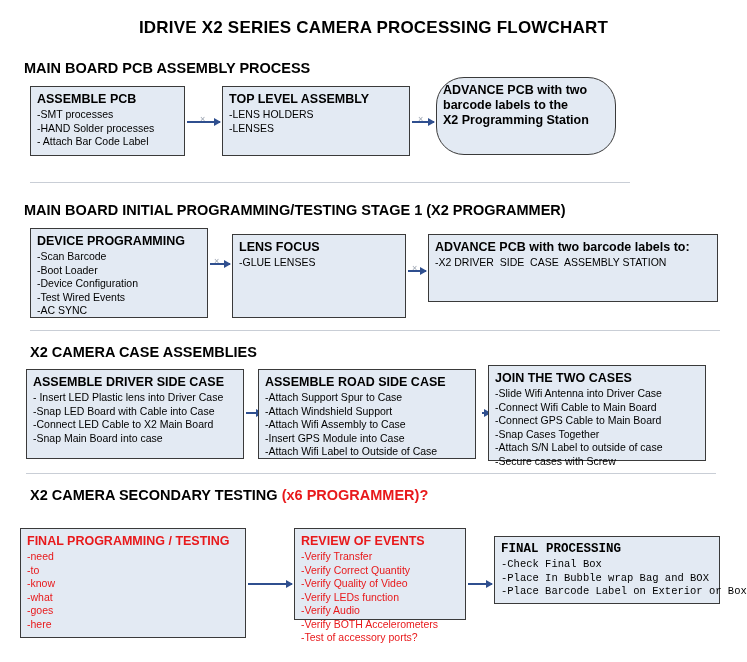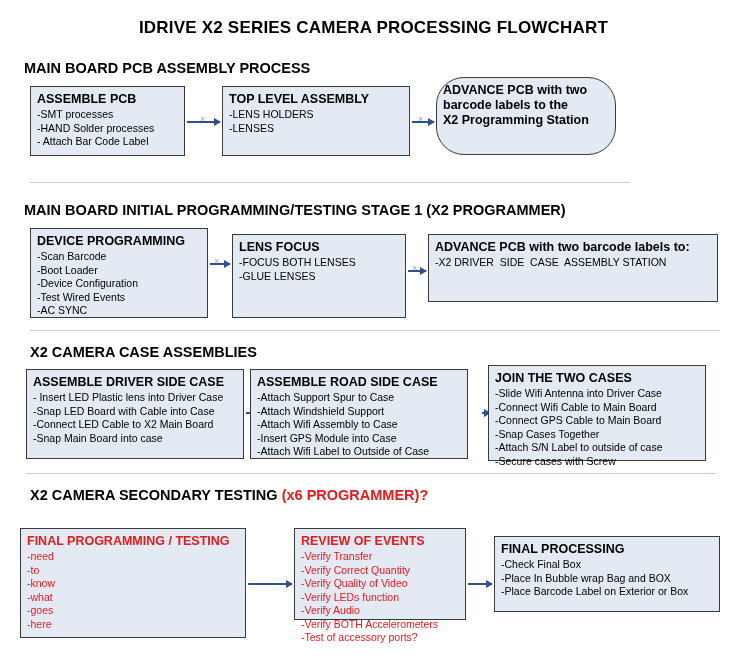--- a/index.html
+++ b/index.html
@@ -126,21 +126,20 @@
     <div class="box-line">-Device Configuration</div>
     <div class="box-line">-Test Wired Events</div>
     <div class="box-line">-AC SYNC</div>
   </div>
 
   <div class="arrow" style="left:210px;top:263px;width:20px;"></div>
   <div class="xmark" style="left:214px;top:257px;">×</div>
 
   <div class="box" style="left:232px;top:234px;width:174px;height:84px;">
     <div class="box-title">LENS FOCUS</div>
-    <div class="box-line">-FOCUS BOTH LENSES</div>
     <div class="box-line">-GLUE LENSES</div>
   </div>
 
   <div class="arrow" style="left:408px;top:270px;width:18px;"></div>
   <div class="xmark" style="left:412px;top:264px;">×</div>
 
   <div class="box" style="left:428px;top:234px;width:290px;height:68px;">
     <div class="box-title">ADVANCE PCB with two barcode labels to:</div>
     <div class="box-line">-X2 DRIVER  SIDE  CASE  ASSEMBLY STATION</div>
   </div>
@@ -152,21 +151,21 @@
   <div class="box" style="left:26px;top:369px;width:218px;height:90px;">
     <div class="box-title">ASSEMBLE DRIVER SIDE CASE</div>
     <div class="box-line">- Insert LED Plastic lens into Driver Case</div>
     <div class="box-line">-Snap LED Board with Cable into Case</div>
     <div class="box-line">-Connect LED Cable to X2 Main Board</div>
     <div class="box-line">-Snap Main Board into case</div>
   </div>
 
   <div class="arrow" style="left:246px;top:412px;width:16px;"></div>
 
-  <div class="box" style="left:250px;top:369px;width:218px;height:90px;">
+  <div class="box" style="left:258px;top:369px;width:218px;height:90px;">
     <div class="box-title">ASSEMBLE ROAD SIDE CASE</div>
     <div class="box-line">-Attach Support Spur to Case</div>
     <div class="box-line">-Attach Windshield Support</div>
     <div class="box-line">-Attach Wifi Assembly to Case</div>
     <div class="box-line">-Insert GPS Module into Case</div>
     <div class="box-line">-Attach Wifi Label to Outside of Case</div>
   </div>
 
   <div class="arrow" style="left:482px;top:412px;width:8px;"></div>
 
@@ -204,20 +203,20 @@
     <div class="box-line">-Verify Correct Quantity</div>
     <div class="box-line">-Verify Quality of Video</div>
     <div class="box-line">-Verify LEDs function</div>
     <div class="box-line">-Verify Audio</div>
     <div class="box-line">-Verify BOTH Accelerometers</div>
     <div class="box-line">-Test of accessory ports?</div>
   </div>
 
   <div class="arrow" style="left:468px;top:583px;width:24px;"></div>
 
-  <div class="box" style="left:494px;top:536px;width:226px;height:76px;">
+  <div class="box" style="left:494px;top:536px;width:226px;height:68px;font-family:Liberation Mono, monospace;">
     <div class="box-title">FINAL PROCESSING</div>
     <div class="box-line">-Check Final Box</div>
     <div class="box-line">-Place In Bubble wrap Bag and BOX</div>
     <div class="box-line">-Place Barcode Label on Exterior or Box</div>
   </div>
 
 </div>
 
 </body></html>

